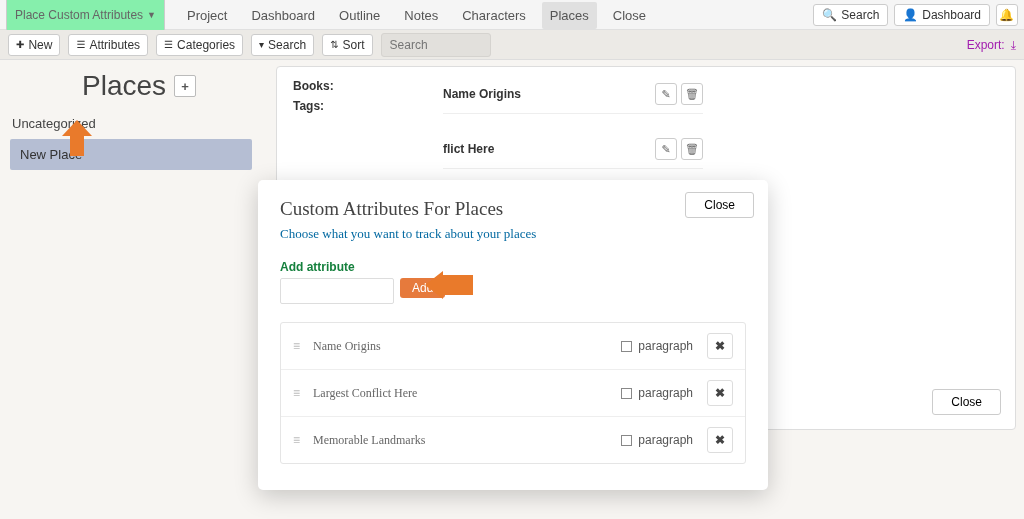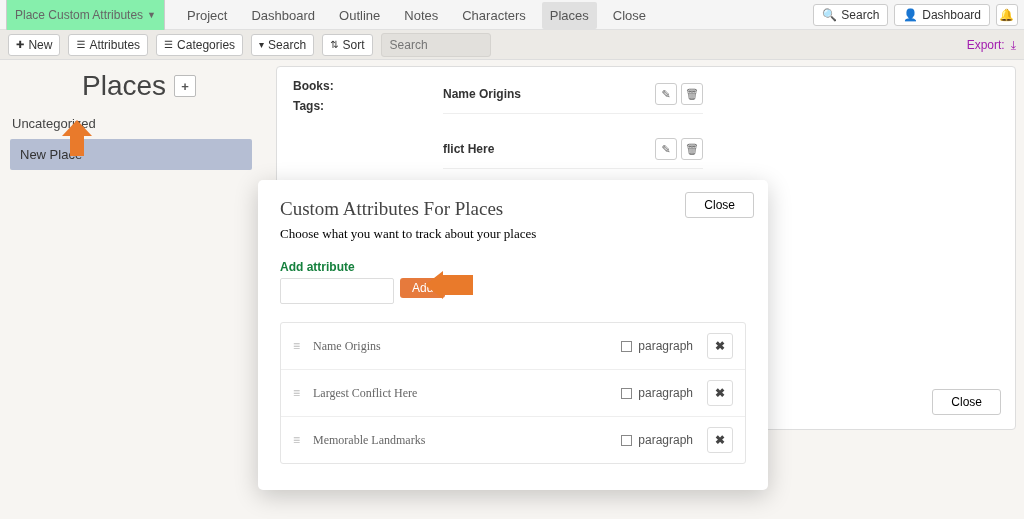--- a/index.html
+++ b/index.html
@@ -35,21 +35,21 @@
   .attr-box .atitle { font-size: 12px; font-weight: 600; color: #333; }
   .attr-actions { display: flex; gap: 4px; }
   .sq { width: 22px; height: 22px; border: 1px solid #ccc; border-radius: 3px; display: flex; align-items: center; justify-content: center; font-size: 11px; color: #666; cursor: pointer; background: #fff; }
   .close-detail { position: absolute; right: 14px; bottom: 14px; }
   .cbtn { background: #fff; border: 1px solid #ccc; border-radius: 3px; padding: 5px 18px; font-size: 12px; cursor: pointer; }
   .arrow1 { position: absolute; left: 62px; top: 60px; }
   .arrow1 svg, .arrow2 svg { display: block; }
   .arrow2 { position: absolute; left: 425px; top: 211px; z-index: 30; }
   .modal { position: absolute; left: 258px; top: 120px; width: 510px; background: #fff; border-radius: 5px; box-shadow: 0 6px 24px rgba(0,0,0,.2); padding: 18px 22px 26px 22px; z-index: 20; }
   .modal h2 { font-family: Georgia, serif; font-weight: 400; font-size: 19px; color: #444; margin-bottom: 6px; }
-  .modal .sub { font-family: Georgia, serif; font-size: 13px; color: #000000; margin-bottom: 18px; }
+  .modal .sub { font-family: Georgia, serif; font-size: 13px; color: #0369a1; margin-bottom: 18px; }
   .modal .close-top { position: absolute; right: 14px; top: 12px; }
   .add-label { font-size: 12px; font-weight: 600; color: #15803d; margin-bottom: 4px; }
   .add-row { display: flex; gap: 6px; margin-bottom: 18px; }
   .add-input { border: 1px solid #ddd; border-radius: 2px; height: 26px; width: 114px; padding: 0 6px; font-size: 12px; }
   .add-btn { background: #e67a3c; color: #fff; border: none; border-radius: 3px; height: 20px; padding: 0 12px; font-size: 12px; cursor: pointer; }
   .attr-list { border: 1px solid #e5e5e5; border-radius: 3px; }
   .attr-row { display: flex; align-items: center; padding: 10px 12px; border-bottom: 1px solid #eee; gap: 14px; font-size: 12px; color: #555; }
   .attr-row:last-child { border-bottom: none; }
   .grip { color: #bbb; font-size: 12px; letter-spacing: -1px; cursor: grab; }
   .attr-name { flex: 1; font-family: Georgia, serif; color: #666; }

